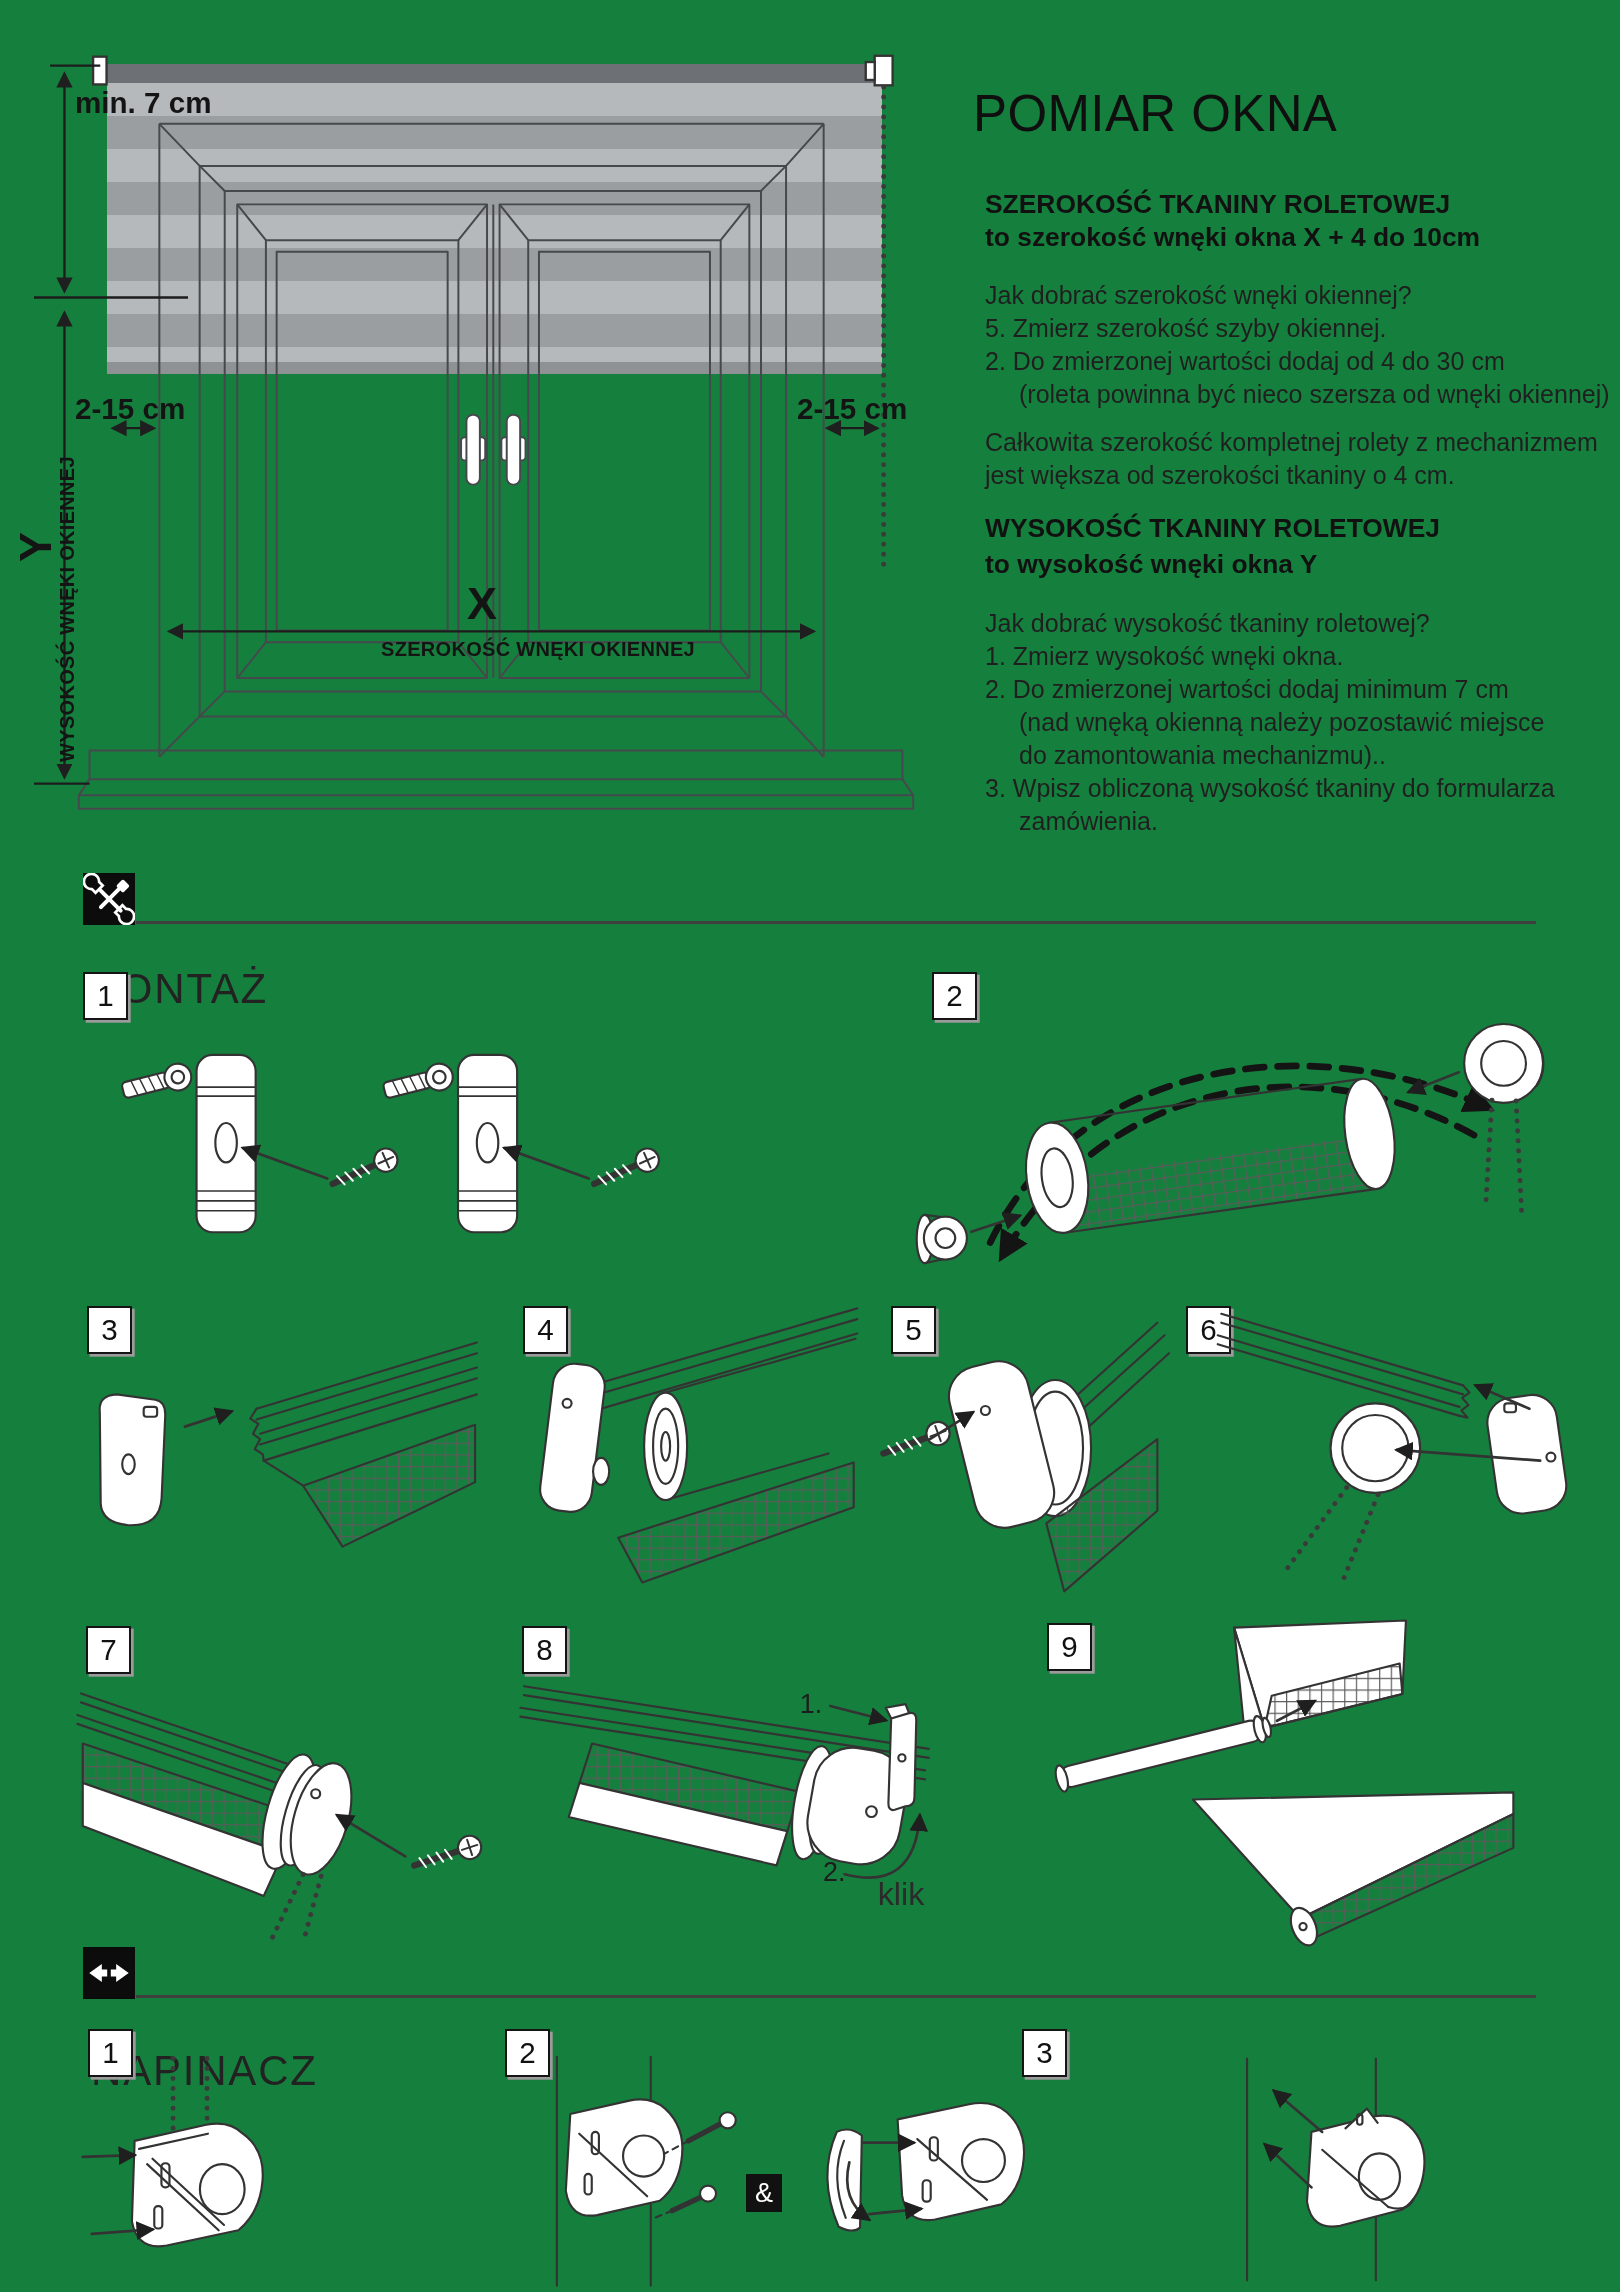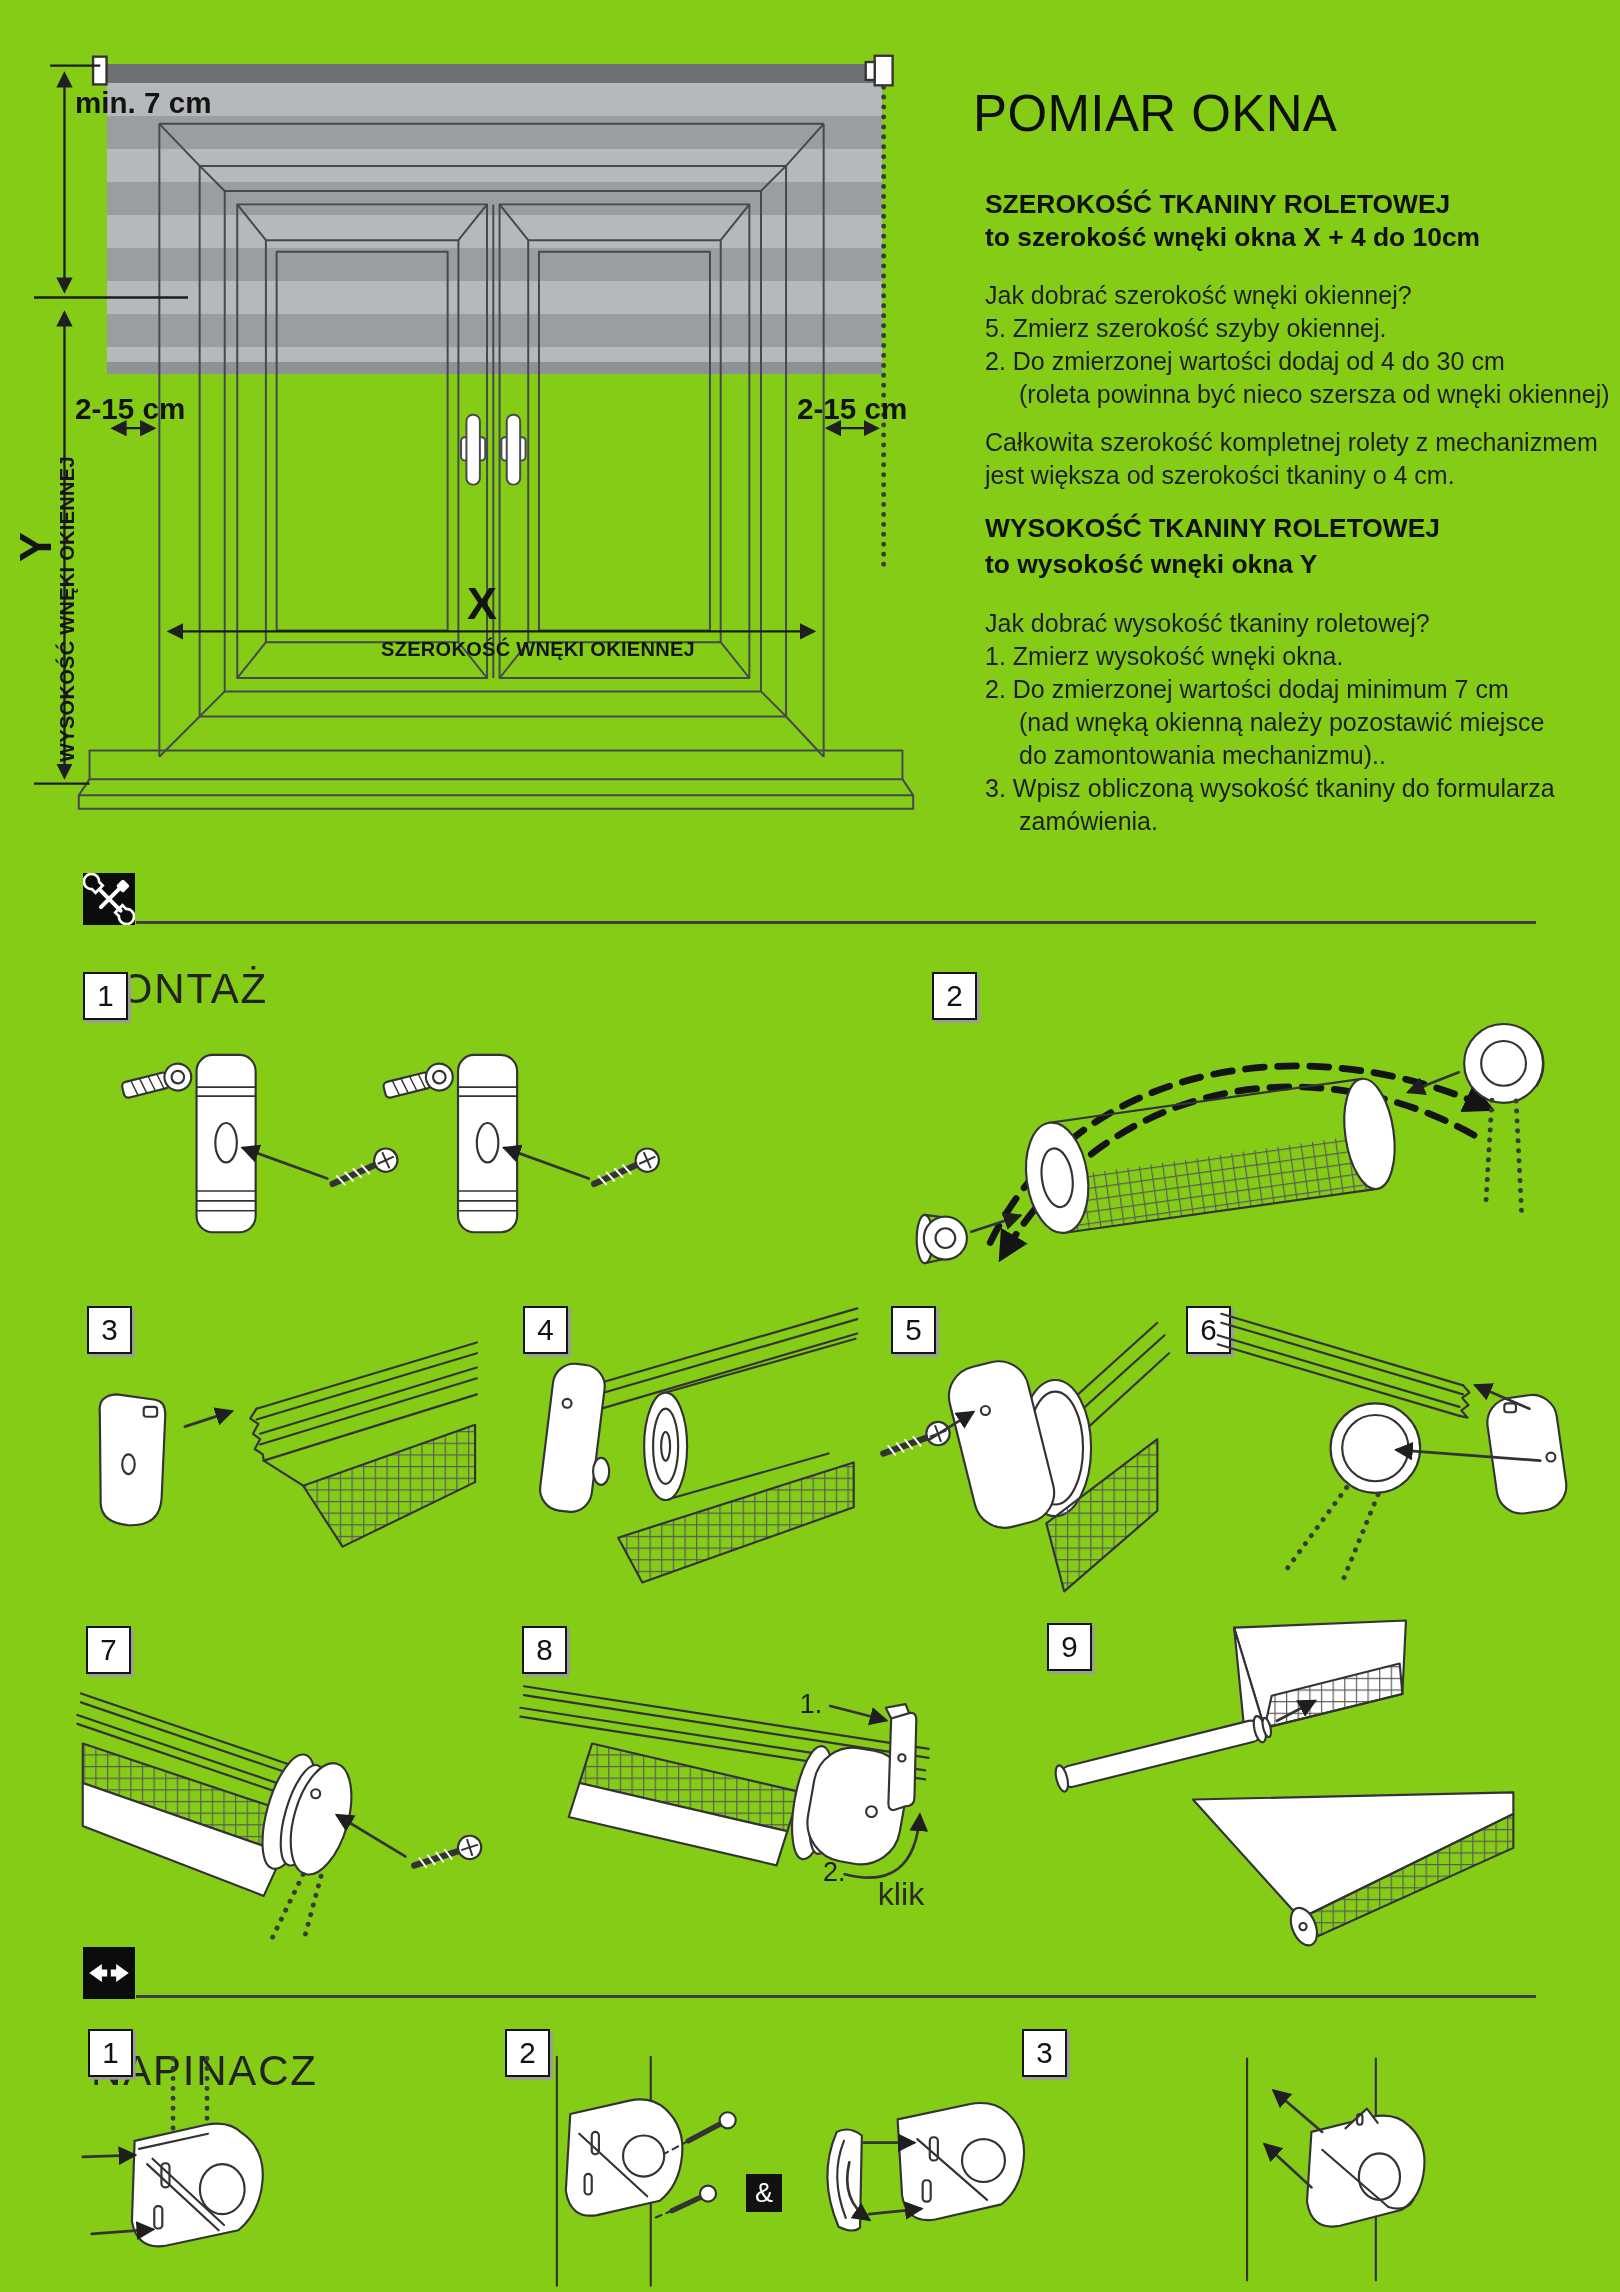--- a/index.html
+++ b/index.html
@@ -1,16 +1,16 @@
 <!DOCTYPE html>
 <html style="font-size:14.3px"><head>
 <meta charset="utf-8">
 <style>
   html,body{margin:0;padding:0;background:#fff;}
-  .page{position:relative;width:1620px;height:2293px;background:#84cc16;overflow:hidden;
+  .page{position:relative;width:1620px;height:2293px;background:#15803d;overflow:hidden;
         font-family:"Liberation Sans",sans-serif;color:#1c1c1c;}
   svg.art{position:absolute;overflow:visible;}
   
   .blind{position:absolute;left:107px;top:64px;width:775px;height:310px;}
   .blind-bar{height:19px;background:#6d7176;}
   .blind-fabric{height:279px;background:repeating-linear-gradient(180deg,#b6b9bb 0 33px,#9b9ea1 33px 66px);}
   .blind-bottom{height:11.6px;background:#8f9295;}
   .dimlabel{position:absolute;font-weight:bold;font-size:29.6px;color:#141414;white-space:nowrap;}
   .axis{position:absolute;font-weight:bold;font-size:45px;color:#141414;}
   .caption{position:absolute;font-weight:bold;font-size:20px;letter-spacing:0.3px;color:#141414;

